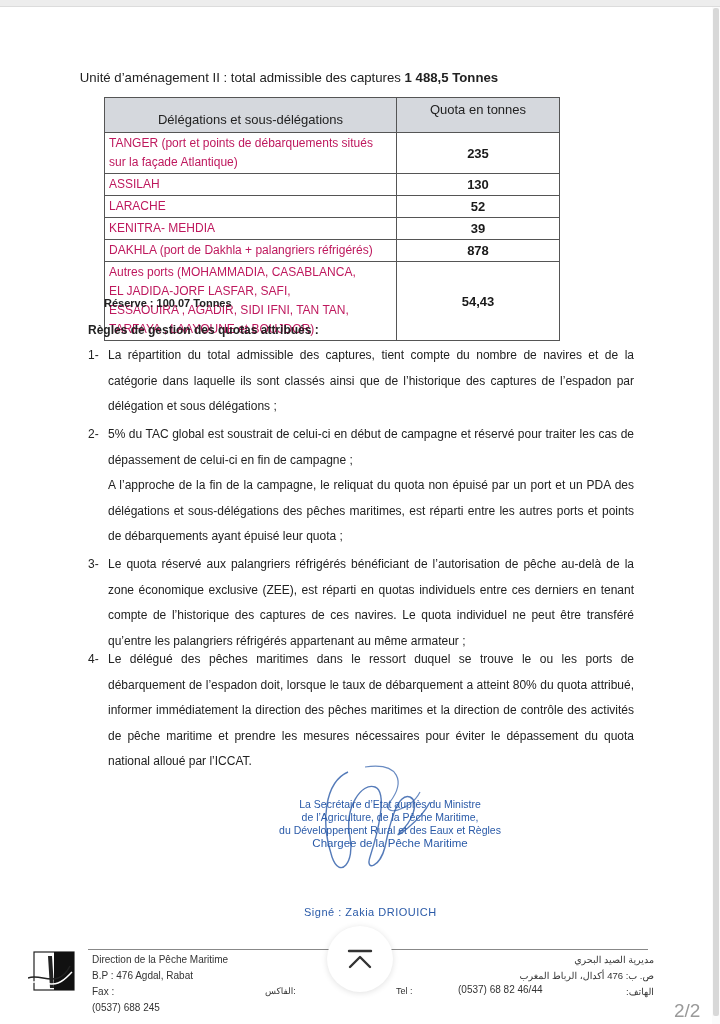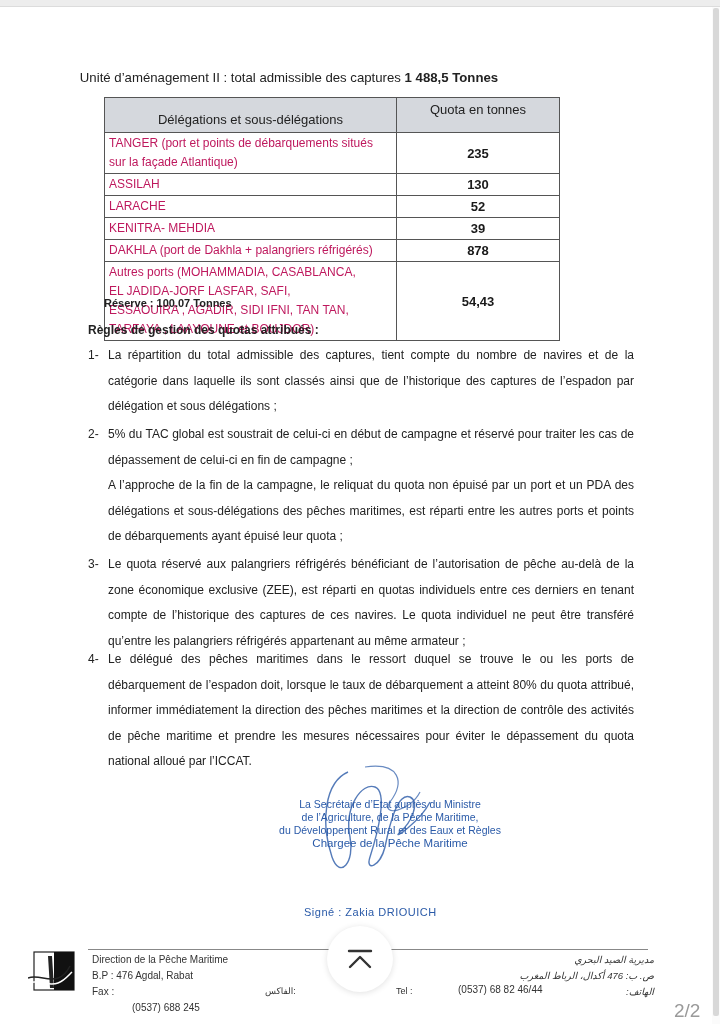--- a/index.html
+++ b/index.html
@@ -32,25 +32,25 @@
     .rule .txt p { text-align: justify; text-align-last: left; }
 
     .signature { position: absolute; left: 270px; top: 762px; width: 250px; height: 130px; }
     .sig-text { position: absolute; left: 0; top: 36px; width: 240px; text-align: center; color: #2a5aa8; font-size: 10.5px; line-height: 13px; }
     .sig-signed { position: absolute; left: 34px; top: 108px; color: #2a5aa8; font-size: 11px; letter-spacing: 0.5px; margin-top: 36px; }
 
     .footer-line { position: absolute; left: 88px; top: 949px; width: 560px; height: 1px; background: #888; }
     .logo { position: absolute; left: 28px; top: 950px; width: 52px; height: 44px; }
     .footer-left { position: absolute; left: 92px; top: 952px; font-size: 10px; line-height: 16px; color: #333; }
     .footer-left .row { display: flex; flex-direction: column; }
-    .footer-left .fax-val { margin-left: 40px; }
+    .footer-left .fax-val { }
     .fax-ar { position: absolute; left: 265px; top: 986px; font-size: 9px; color: #333; }
     .tel-label { position: absolute; left: 396px; top: 986px; font-size: 9px; color: #333; }
     .tel-val { position: absolute; left: 458px; top: 984px; font-size: 10px; color: #333; }
-    .footer-right { position: absolute; right: 66px; top: 952px; font-size: 9.5px; line-height: 16px; color: #333; text-align: right; direction: rtl; font-style: italic; }
+    .footer-right { position: absolute; right: 66px; top: 952px; font-size: 9.5px; line-height: 16px; color: #333; text-align: right; direction: rtl; }
 
     .scroll-top-btn { position: absolute; left: 327px; top: 926px; width: 66px; height: 66px; border-radius: 50%; background: #ffffff; box-shadow: 0 1px 6px rgba(0,0,0,0.12); display: flex; align-items: center; justify-content: center; }
 
     .page-indicator { position: absolute; left: 674px; top: 1000px; font-size: 19px; color: #9a9a9a; }
   </style>
 </head>
 <body>
 
 <div class="topbar"></div>
 <div class="page"></div>

